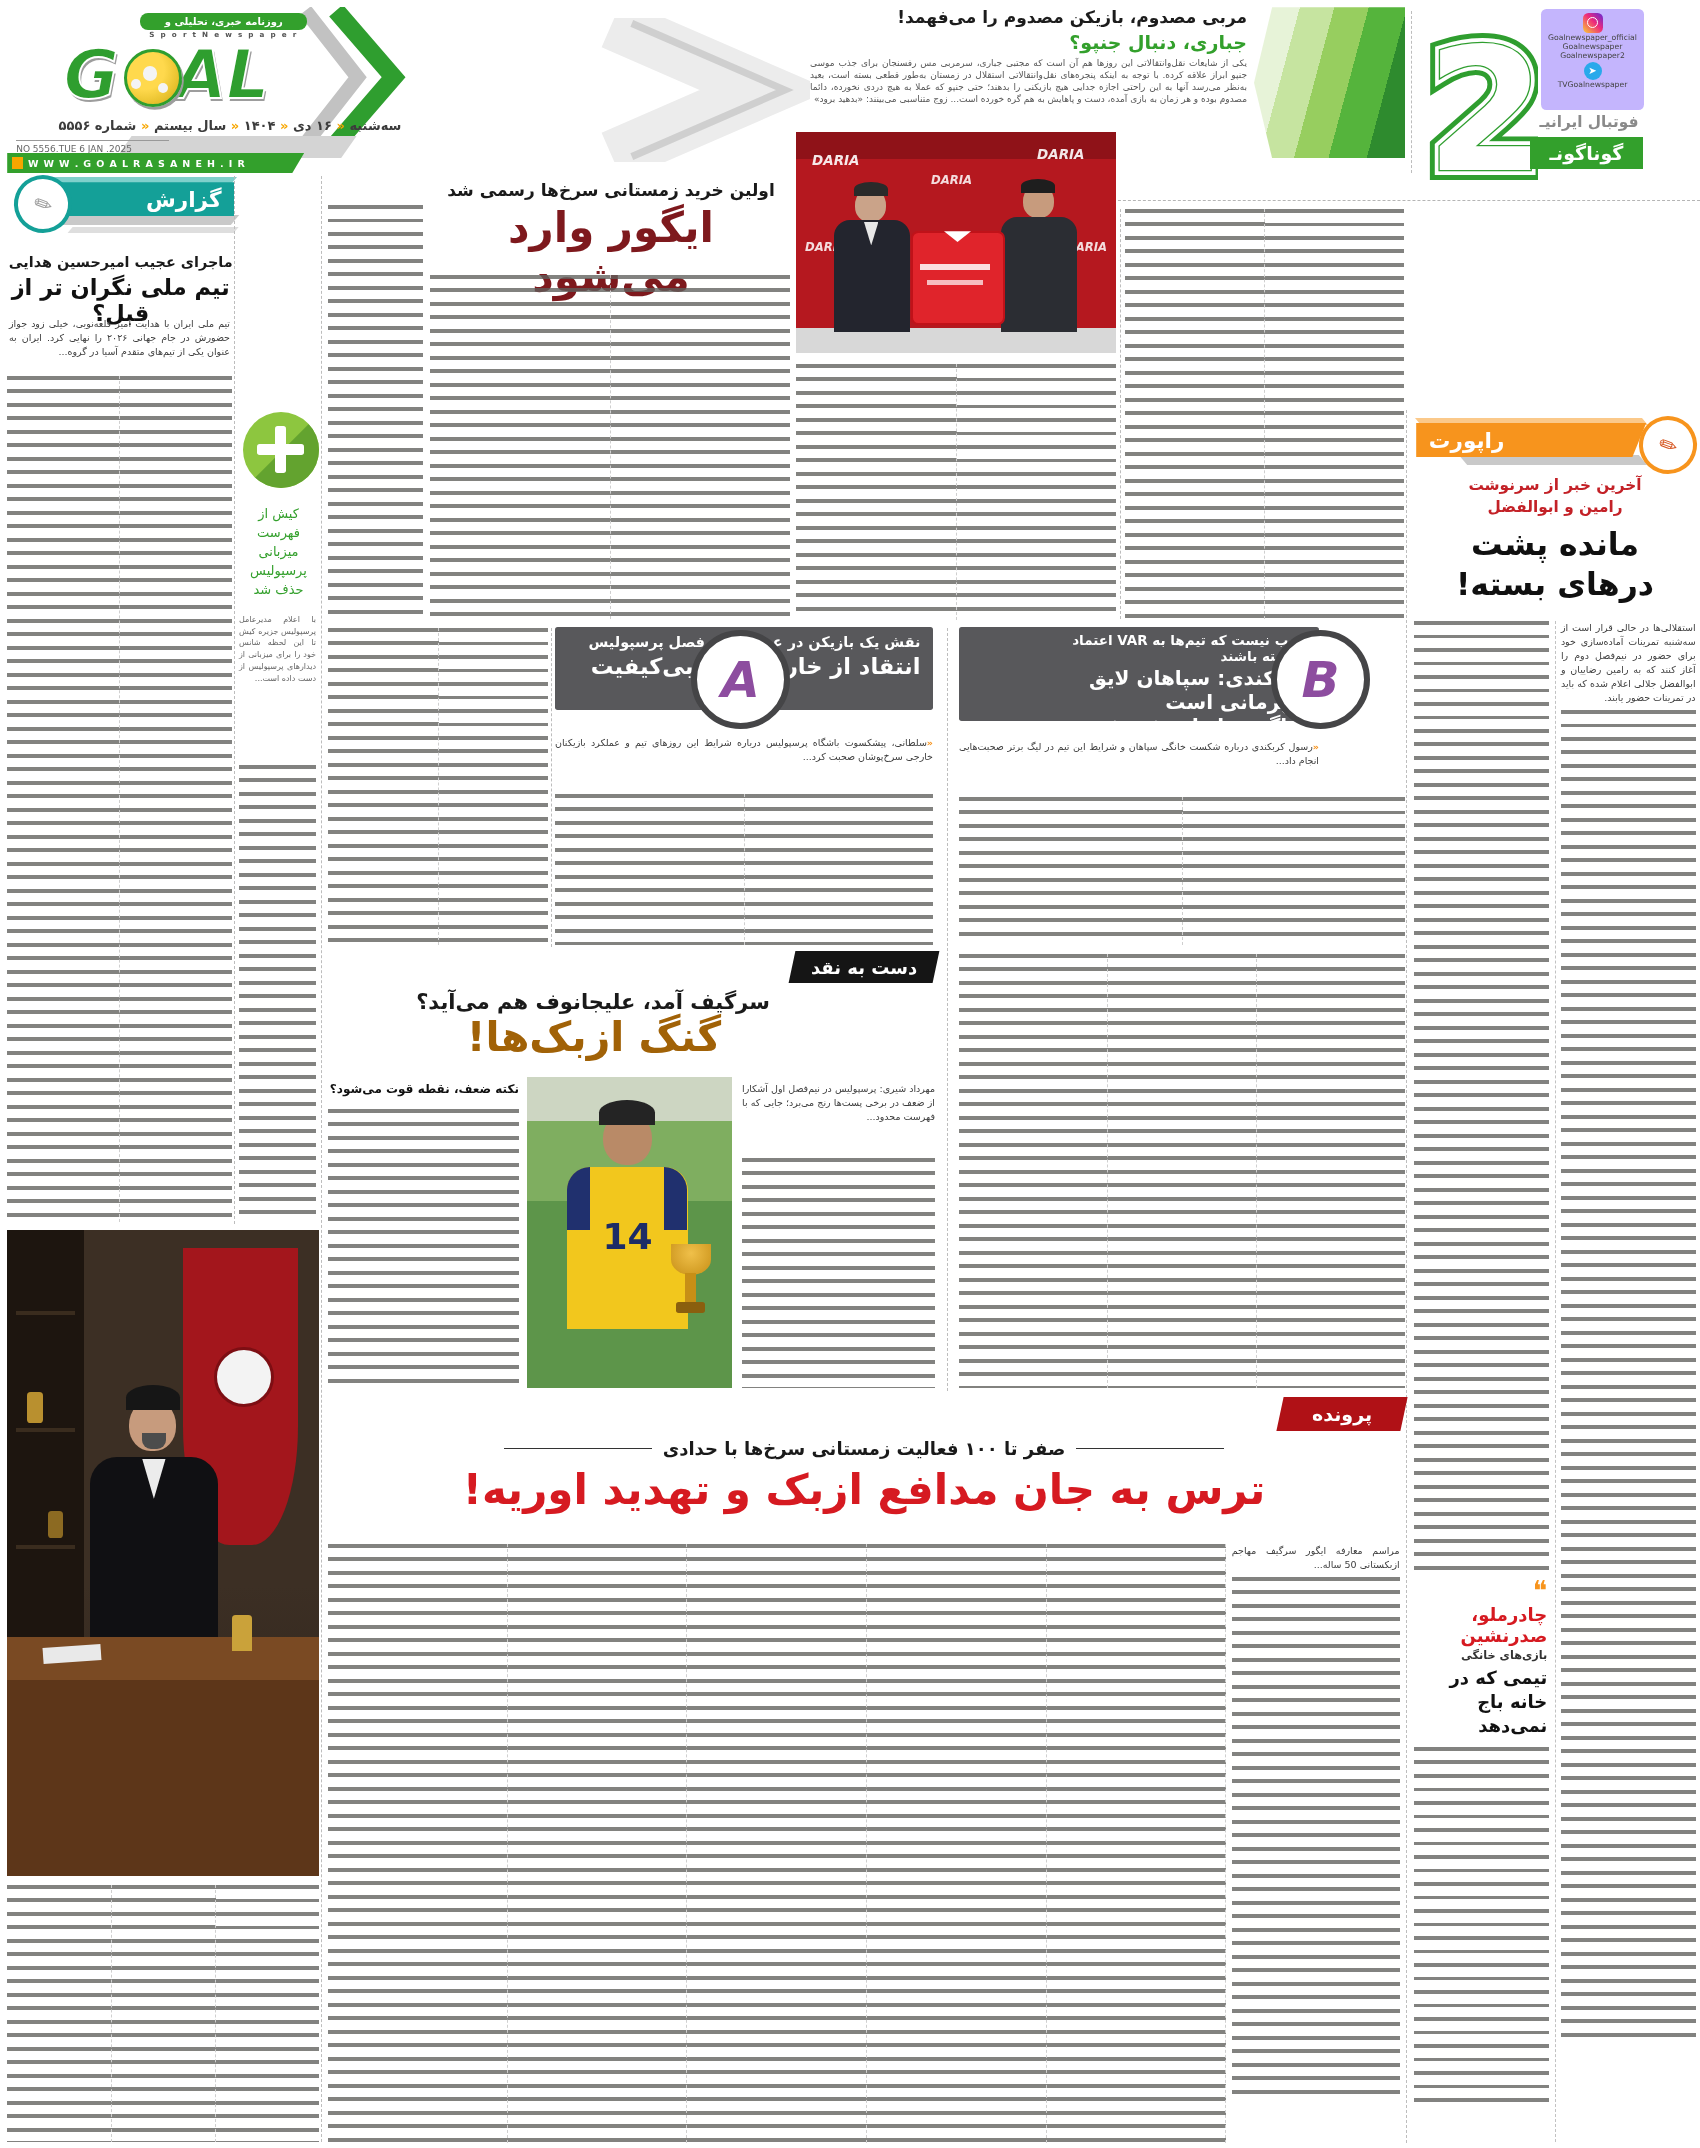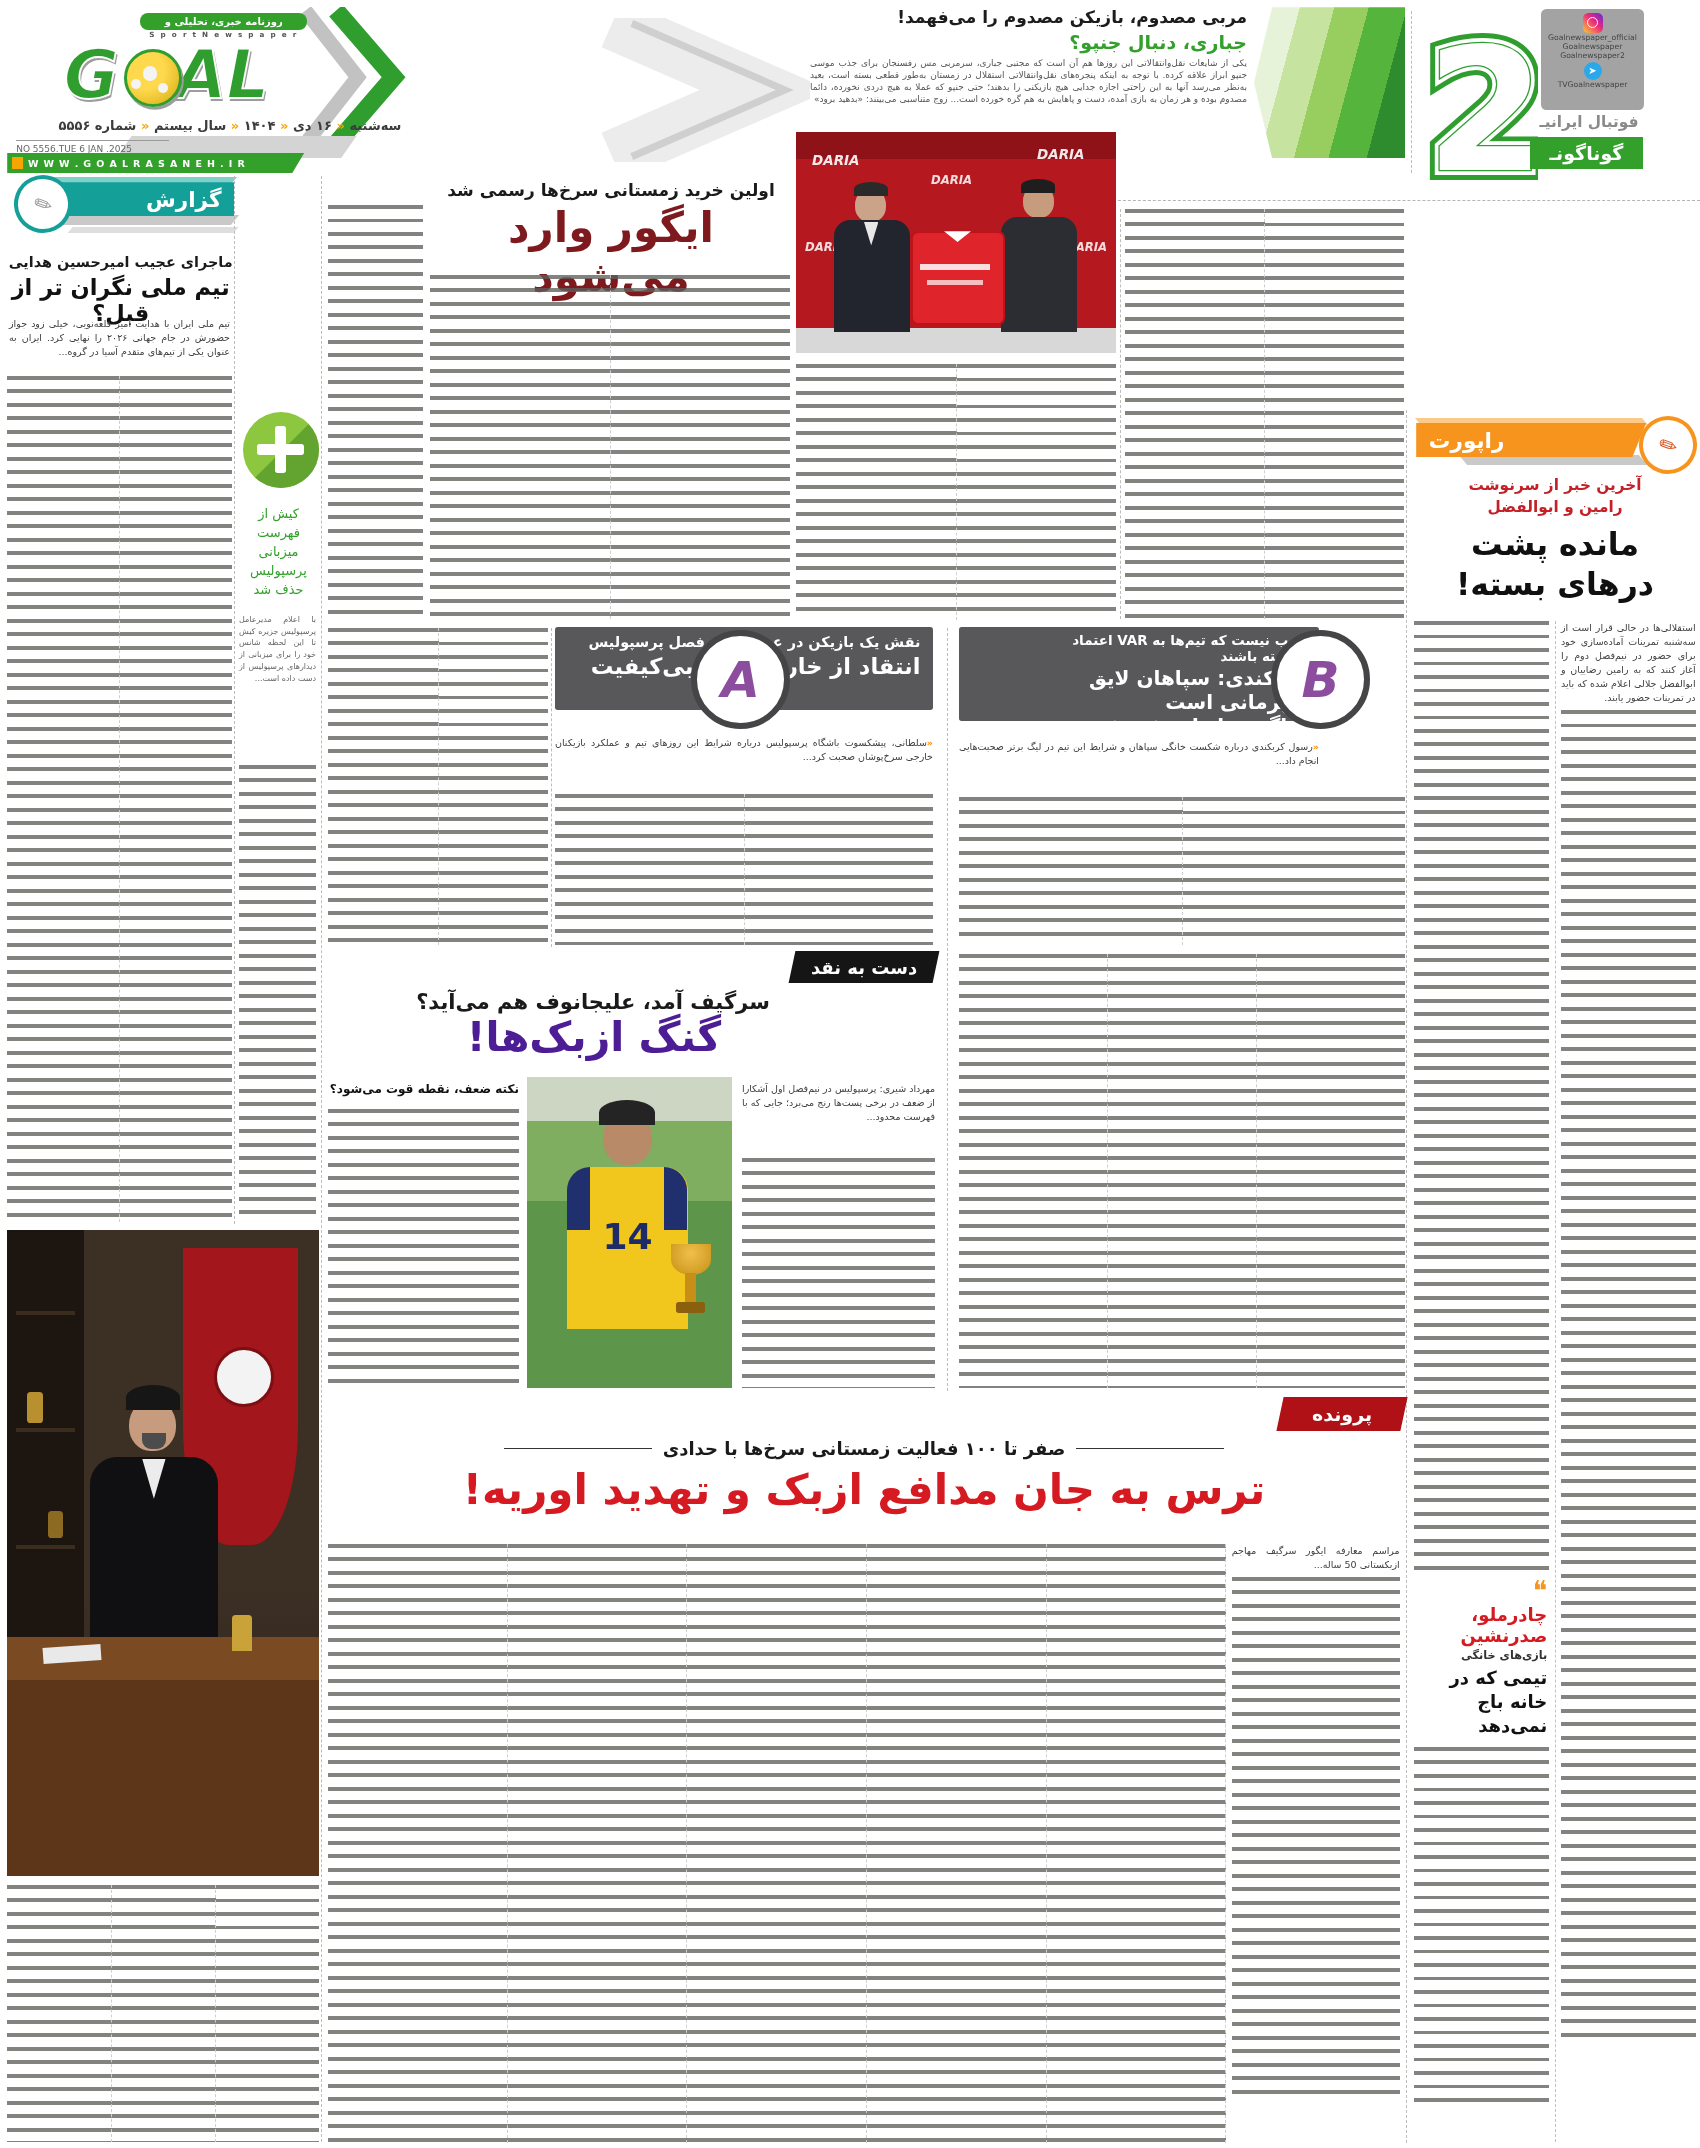--- a/index.html
+++ b/index.html
@@ -84,21 +84,21 @@
   <div class="abs" style="left:1254px;top:7.2px;width:151px;height:151px;background:linear-gradient(105deg,#ffffff 0 8%,#e7f3d8 8% 24%,#c6e4a0 24% 42%,#97ce5f 42% 60%,#55b43c 60% 80%,#2e8b2e 80% 100%);clip-path:polygon(12% 0,100% 0,100% 100%,12% 100%,0 50%);"></div>
 
   <div class="vdash" style="left:1411px;top:10.8px;height:162px;"></div>
 
   <svg class="abs" style="left:1419px;top:9px;" width="119" height="185" viewBox="0 0 132 205">
     <text x="8" y="178" font-size="190" font-weight="bold" fill="#ffffff" stroke="#2f9e2f" stroke-width="22" paint-order="stroke">2</text>
     <text x="8" y="178" font-size="190" font-weight="bold" fill="none" stroke="#ffffff" stroke-width="11" paint-order="stroke">2</text>
     <text x="8" y="178" font-size="190" font-weight="bold" fill="#ffffff" stroke="#2f9e2f" stroke-width="3" paint-order="stroke">2</text>
   </svg>
 
-  <div class="abs" style="left:1541px;top:9px;width:103px;height:101px;background:#a3a3a3;border-radius:5.4px;text-align:center;padding-top:3.6px;box-sizing:border-box;">
+  <div class="abs" style="left:1541px;top:9px;width:103px;height:101px;background:#c4b5fd;border-radius:5.4px;text-align:center;padding-top:3.6px;box-sizing:border-box;">
     <div style="width:20px;height:20px;margin:0 auto;border-radius:5.4px;background:linear-gradient(45deg,#f9ce34,#ee2a7b 55%,#6228d7);position:relative;">
       <span class="abs" style="left:4.5px;top:4.5px;width:9px;height:9px;border:1.8px solid #fff;border-radius:50%;"></span>
     </div>
     <div style="font-size:7.7px;color:#444;">Goalnewspaper_official</div>
     <div style="font-size:7.7px;color:#444;">Goalnewspaper</div>
     <div style="font-size:7.7px;color:#444;">Goalnewspaper2</div>
     <div style="width:18px;height:18px;margin:2.7px auto 0;border-radius:50%;background:#29a9eb;color:#fff;font-size:10px;line-height:18px;">➤</div>
     <div style="font-size:7.7px;color:#444;">TVGoalnewspaper</div>
   </div>
   <div class="abs rtl c" style="left:1535px;top:113px;width:108px;font-size:15.3px;font-weight:bold;color:#8a8a8a;">فوتبال ایرانیـ</div>
@@ -220,21 +220,21 @@
   <div class="abs cols" style="left:959px;top:954px;width:446px;height:434px;">
     <div class="col tx"></div>
     <div class="col tx"></div>
     <div class="col tx"></div>
   </div>
 
   <div class="abs" style="left:792px;top:951px;width:144px;height:32px;background:#151515;transform:skewX(-12deg);display:flex;align-items:center;justify-content:center;">
     <span class="rtl" style="color:#fff;font-weight:bold;font-size:18px;transform:skewX(12deg);">دست به نقد</span>
   </div>
   <div class="abs rtl c kicker" style="left:395px;top:990px;width:396px;font-size:21px;">سرگیف آمد، علیجانوف هم می‌آید؟</div>
-  <div class="abs rtl c" style="left:396px;top:1013px;width:396px;font-size:41px;font-weight:bold;color:#4c1d95;">گنگ ازبک‌ها!</div>
+  <div class="abs rtl c" style="left:396px;top:1013px;width:396px;font-size:41px;font-weight:bold;color:#a16207;">گنگ ازبک‌ها!</div>
 
   <div class="abs" style="left:527px;top:1077px;width:205px;height:311px;background:linear-gradient(180deg,#cdd6c2 0 14%,#7fae60 14% 40%,#5d954a 40% 100%);overflow:hidden;">
     <div class="abs" style="left:76px;top:34px;width:49px;height:54px;border-radius:50% 50% 46% 46%;background:#b98a67;"></div>
     <div class="abs" style="left:72px;top:23.4px;width:56px;height:25px;border-radius:50% 50% 0 0;background:#242424;"></div>
     <div class="abs" style="left:40px;top:90px;width:121px;height:162px;border-radius:23.4px 23.4px 0 0;background:#f2c71d;">
       <div class="abs" style="left:0;top:0;width:23.4px;height:63px;background:#20306e;border-radius:23.4px 0 0 0;"></div>
       <div class="abs" style="left:97px;top:0;width:23.4px;height:63px;background:#20306e;border-radius:0 23.4px 0 0;"></div>
       <div class="abs rtl c" style="left:31px;top:49px;width:59px;font-size:36px;font-weight:bold;color:#1d2c66;">14</div>
     </div>
 

